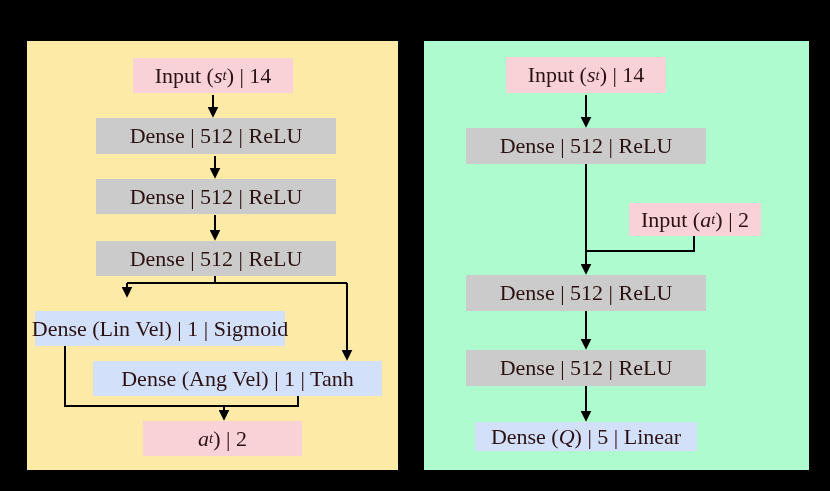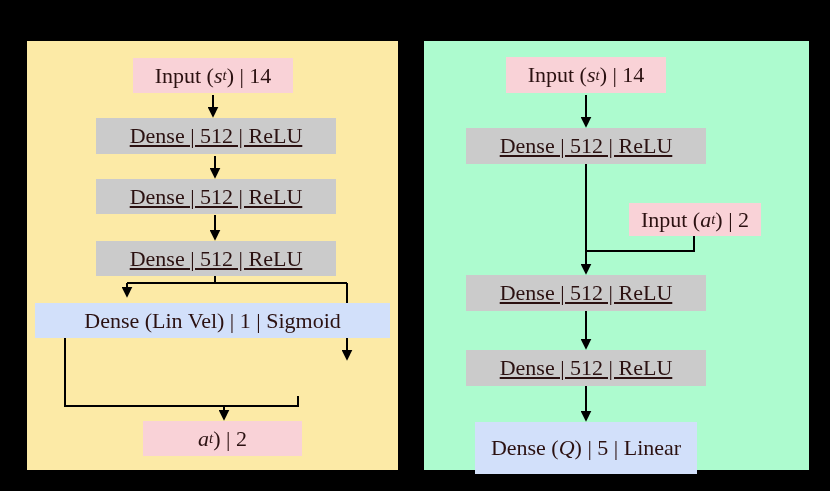--- a/index.html
+++ b/index.html
@@ -31,21 +31,21 @@
     position: absolute;
     z-index: 2;
     display: flex;
     align-items: center;
     justify-content: center;
     font-size: 22px;
     color: var(--text);
     white-space: nowrap;
   }
   .nnbox.input  { background: var(--input-box); }
-  .nnbox.dense  { background: var(--dense-box); text-decoration: underline; }
+  .nnbox.dense  { background: var(--dense-box); }
   .nnbox.output { background: var(--output-box); }
   .seg.italic { font-style: italic; }
   .seg.sub {
     font-style: italic;
     font-size: 0.68em;
     vertical-align: -0.28em;
     line-height: 1;
   }
 </style>
 </head>
@@ -88,22 +88,25 @@
     </div>
   <div class="nnbox dense" style="left:96px; top:118px; width:240px; height:36px;">
       <span class="seg">Dense | 512 | ReLU</span>
     </div>
   <div class="nnbox dense" style="left:96px; top:179px; width:240px; height:35px;">
       <span class="seg">Dense | 512 | ReLU</span>
     </div>
   <div class="nnbox dense" style="left:96px; top:241px; width:240px; height:35px;">
       <span class="seg">Dense | 512 | ReLU</span>
     </div>
-  <div class="nnbox output" style="left:35px; top:303px; width:355px; height:35px;">
+  <div class="nnbox output" style="left:35px; top:311px; width:250px; height:35px;">
       <span class="seg">Dense (Lin Vel) | 1 | Sigmoid</span>
+    </div>
+  <div class="nnbox output" style="left:93px; top:361px; width:289px; height:35px;">
+      <span class="seg">Dense (Ang Vel) | 1 | Tanh</span>
     </div>
   <div class="nnbox input" style="left:143px; top:421px; width:159px; height:35px;">
       <span class="seg italic">a</span>
       <span class="seg sub">t</span>
       <span class="seg">) | 2</span>
     </div>
 
   <div class="nnbox input" style="left:506px; top:57px; width:160px; height:36px;">
       <span class="seg">Input (</span>
       <span class="seg italic">s</span>
@@ -118,19 +121,19 @@
       <span class="seg italic">a</span>
       <span class="seg sub">t</span>
       <span class="seg">) | 2</span>
     </div>
   <div class="nnbox dense" style="left:466px; top:275px; width:240px; height:36px;">
       <span class="seg">Dense | 512 | ReLU</span>
     </div>
   <div class="nnbox dense" style="left:466px; top:350px; width:240px; height:36px;">
       <span class="seg">Dense | 512 | ReLU</span>
     </div>
-  <div class="nnbox output" style="left:475px; top:422px; width:222px; height:52px;">
+  <div class="nnbox output" style="left:475px; top:422px; width:222px; height:29px;">
       <span class="seg">Dense (</span>
       <span class="seg italic">Q</span>
       <span class="seg">) | 5 | Linear</span>
     </div>
 
 </div>
 
 </body></html>

